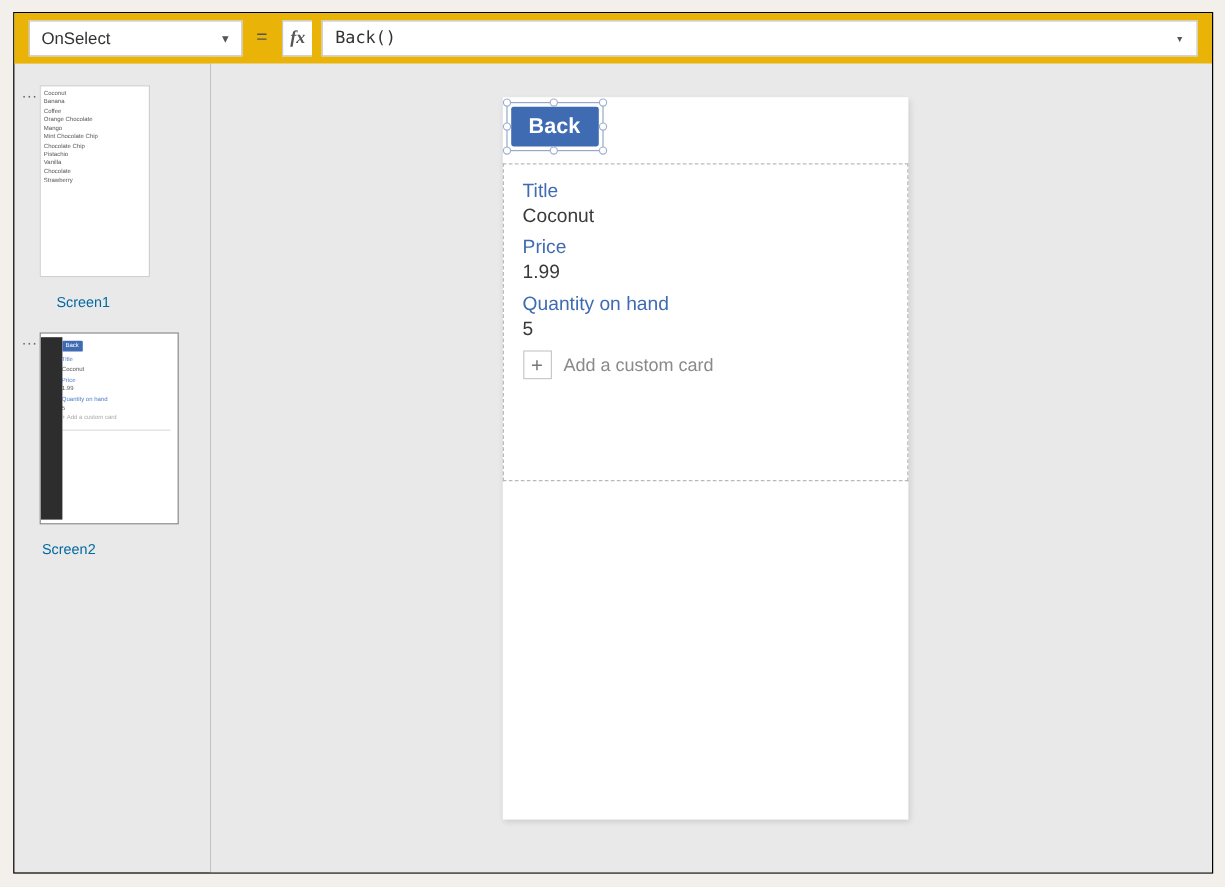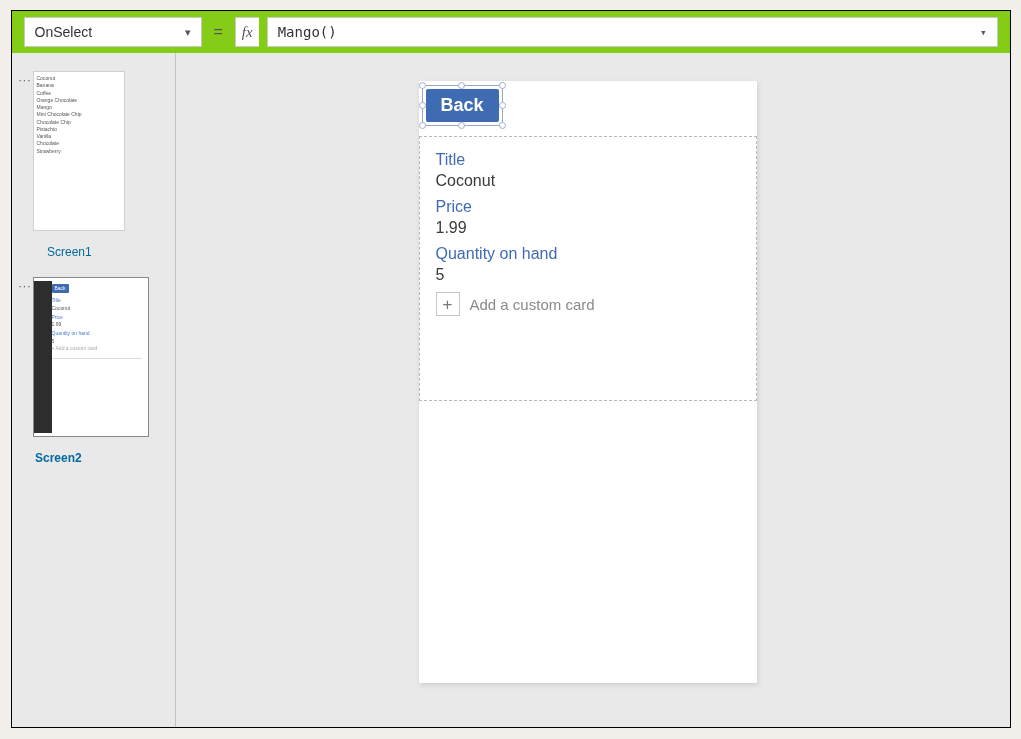--- a/index.html
+++ b/index.html
@@ -16,21 +16,21 @@
     margin: 0 auto;
     display: flex;
     flex-direction: column;
   }
   
   .formula-bar {
     display: flex;
     align-items: center;
     padding: 6px 12px;
     gap: 8px;
-    background: #84cc16;
+    background: #eab308;
   }
   .prop-select {
     display: flex;
     align-items: center;
     justify-content: space-between;
     background: #fff;
     border: 1px solid #c7c7c7;
     height: 30px;
     width: 178px;
     padding: 0 10px;
@@ -44,20 +44,21 @@
     font-style: italic;
     color: #555;
     font-size: 15px;
     padding: 0 6px;
     border: 1px solid #c7c7c7;
     border-right: none;
     height: 30px;
     display:flex;
     align-items:center;
     background:#fff;
+    font-weight:bold;
   }
   .formula-input {
     flex: 1;
     display: flex;
     align-items: center;
     justify-content: space-between;
     background: #fff;
     border: 1px solid #c7c7c7;
     height: 30px;
     padding: 0 10px;
@@ -121,21 +122,21 @@
   .tlbl { color:#4e7cc7; font-size:5px; margin-top:2px;}
   .tval { color:#555; font-size:5px; }
   .thr { border:none; border-top:1px solid #ddd; margin:6px 0 2px 0; }
   .thumb-caption {
     font-size: 12px;
     color:#0369a1;
     margin-top: 14px;
     text-align:left;
     width:92px;
   }
-  .thumb-caption.sel { width:116px;font-weight:bold; }
+  .thumb-caption.sel { width:116px; }
 
   
   .canvas-area {
     flex:1;
     position:relative;
     background:#e9e9e9;
   }
   .phone {
     position:absolute;
     left: 243px;
@@ -214,21 +215,21 @@
 <div class="app-frame">
 
   <div class="formula-bar">
     <div class="prop-select">
       <span>OnSelect</span>
       <span class="chev">▾</span>
     </div>
     <span class="eq">=</span>
     <span class="fx">fx</span>
     <div class="formula-input">
-      <span>Mango()</span>
+      <span>Back()</span>
       <span class="chev">▾</span>
     </div>
   </div>
 
   <div class="workspace">
 
     <div class="sidebar">
 
       <div class="thumb-wrap">
         <div class="thumb-row">

